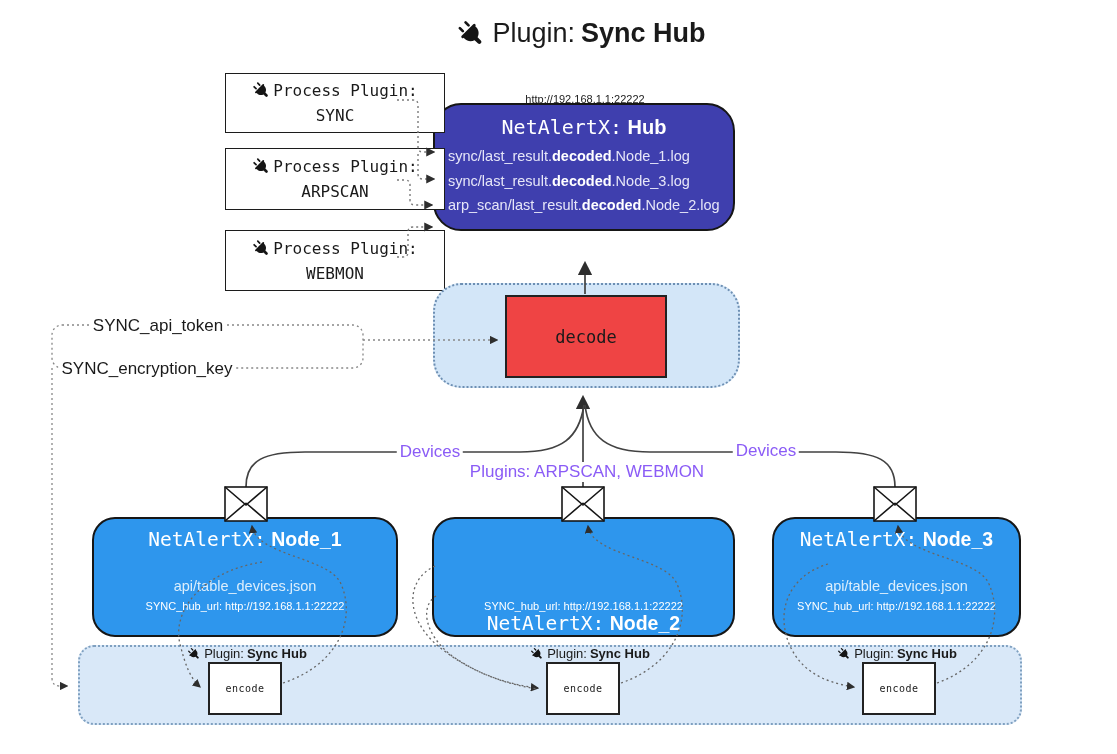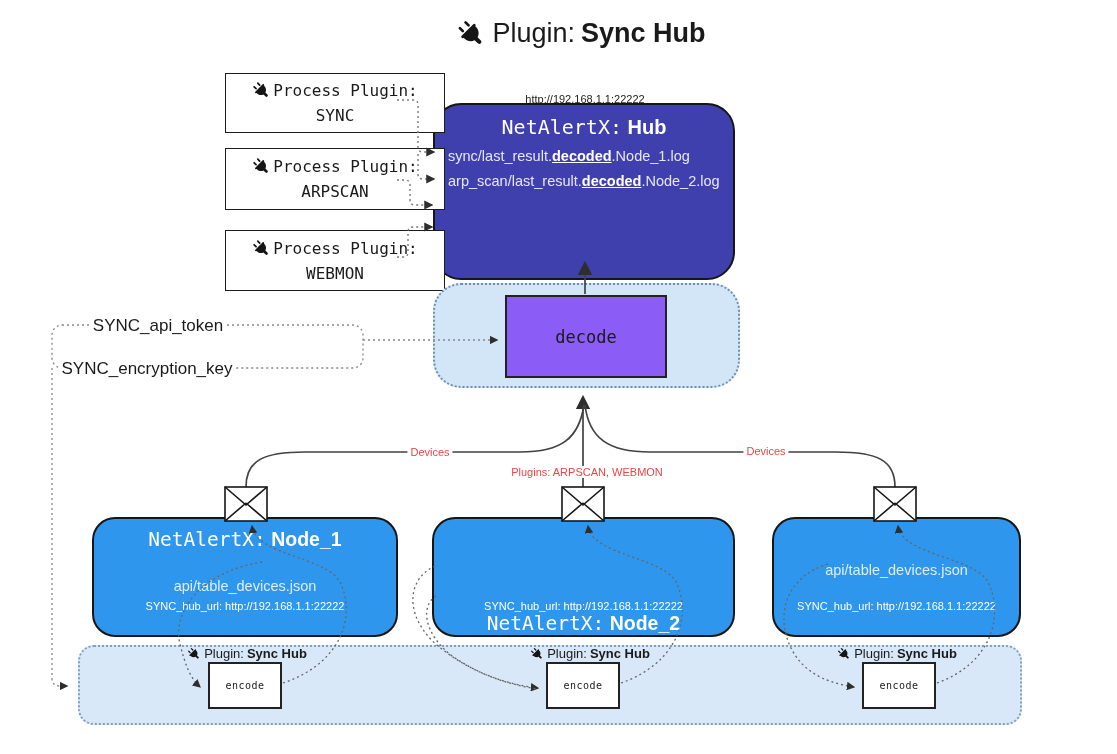--- a/index.html
+++ b/index.html
@@ -16,47 +16,47 @@
 
   .abs{position:absolute;}
 
   
   #main-title{top:18px;left:581px;transform:translateX(-50%);font-size:27px;display:flex;align-items:center;gap:6px;white-space:nowrap;z-index:2;}
   #main-title b{font-weight:bold;}
   .plug{display:inline-block;vertical-align:middle;}
 
   
   #hub-url{top:93px;left:585px;transform:translateX(-50%);font-size:11px;color:#222;z-index:2;white-space:nowrap;}
-  #hub-box{left:433px;top:103px;width:302px;height:177px;background:var(--hub-fill);border:2px solid #161616;border-radius:28px;z-index:1;color:#fff;}
+  #hub-box{left:433px;top:103px;width:302px;height:128px;background:var(--hub-fill);border:2px solid #161616;border-radius:28px;z-index:1;color:#fff;}
   #hub-box .hub-title{margin-top:10px;text-align:center;font-size:20px;white-space:nowrap;}
   .mono{font-family:"DejaVu Sans Mono","Liberation Mono",monospace;}
   #hub-box .hub-logs{margin-top:5px;padding-left:13px;}
   #hub-box .hub-log{font-size:14.5px;line-height:24.5px;color:#e6e6f8;white-space:nowrap;}
-  #hub-box .hub-log b{color:#fff;text-decoration:underline;}
+  #hub-box .hub-log b{color:#fff;}
 
   
   .proc-box{left:177px;width:220px;height:60px;background:#fff;border:1.6px solid #1c1c1c;z-index:1;
             display:flex;flex-direction:column;align-items:center;justify-content:center;
             font-family:"DejaVu Sans Mono","Liberation Mono",monospace;font-size:16px;line-height:25px;margin-left:48px;}
   .proc-box .l1{display:flex;align-items:center;gap:2px;white-space:nowrap;}
   #proc-sync{top:73px;} #proc-arpscan{top:148px;height:62px;} #proc-webmon{top:230px;height:61px;}
 
   
   #decode-wrap{left:433px;top:283px;width:307px;height:105px;background:var(--decode-fill);
                border:2px dotted #6d8fb3;border-radius:28px;z-index:1;}
-  #decode-box{left:505px;top:295px;width:162px;height:83px;background:#8b5cf6;border:2px solid #222;
+  #decode-box{left:505px;top:295px;width:162px;height:83px;background:#ef4444;border:2px solid #222;
               display:flex;align-items:center;justify-content:center;font-size:17px;z-index:2;}
 
   
   .cfg-label{font-size:17px;background:#fff;padding:0 3px;z-index:6;white-space:nowrap;transform:translate(-50%,-50%);}
   #lbl-token{left:158px;top:326px;}
   #lbl-enckey{left:147px;top:369px;}
 
   
-  .edge-label{font-size:11px;color:#ef4444;background:#fff;padding:0 3px;z-index:6;white-space:nowrap;transform:translate(-50%,-50%);}
+  .edge-label{font-size:17px;color:#8b5cf6;background:#fff;padding:0 3px;z-index:6;white-space:nowrap;transform:translate(-50%,-50%);}
   #lbl-dev-left{left:430px;top:452px;}
   #lbl-dev-right{left:766px;top:451px;}
   #lbl-plugins{left:587px;top:472px;}
 
   
   .node-box{top:517px;height:120px;background:var(--node-fill);border:2px solid #161616;border-radius:23px;
             z-index:1;color:#fff;display:flex;flex-direction:column;}
   #node-1{left:92px;width:306px;}
   #node-2{left:432px;width:303px;justify-content:flex-end;}
   #node-3{left:772px;width:249px;}
@@ -64,21 +64,21 @@
   .node-files{flex:1;display:flex;flex-direction:column;align-items:center;justify-content:center;gap:7px;padding-bottom:14px;}
   .node-file{font-size:14.5px;color:#dceefc;white-space:nowrap;}
   .node-url{position:absolute;bottom:23px;left:0;right:0;text-align:center;font-size:11px;color:#fff;white-space:nowrap;}
 
   
   #band{left:78px;top:645px;width:944px;height:80px;background:var(--band-fill);
         border:2px dotted var(--band-border);border-radius:16px;z-index:1;}
   .band-label{top:646px;transform:translateX(-50%);display:flex;align-items:center;gap:3px;
               font-size:13px;z-index:6;white-space:nowrap;}
   #band-label-1{left:247px;} #band-label-2{left:590px;} #band-label-3{left:897px;}
-  .encode-box{top:662px;width:74px;height:47px;background:#fff;border:2px solid #222;z-index:2;
+  .encode-box{top:662px;width:74px;height:53px;background:#fff;border:2px solid #222;z-index:2;
               display:flex;align-items:center;justify-content:center;font-size:10px;letter-spacing:.5px;}
   #encode-1{left:208px;} #encode-2{left:546px;} #encode-3{left:862px;}
 
   
   #overlay{position:absolute;left:0;top:0;width:1117px;height:754px;z-index:5;pointer-events:none;}
 </style>
 </head>
 <body>
 
 <svg width="0" height="0" style="position:absolute">
@@ -103,20 +103,21 @@
 
   <div class="abs" id="hub-url">http://192.168.1.1:22222</div>
 
   <div class="abs" id="hub-box">
     <div class="hub-title">
       <span class="mono">NetAlertX:</span>
       <b>Hub</b>
     </div>
     <div class="hub-logs">
       <div class="hub-log"><span>sync/last_result.</span><b>decoded</b><span>.Node_1.log</span></div>
+      <div class="hub-log"><span>sync/last_result.</span><b>decoded</b><span>.Node_3.log</span></div>
       <div class="hub-log"><span>arp_scan/last_result.</span><b>decoded</b><span>.Node_2.log</span></div>
     </div>
   </div>
 
   <div class="abs proc-box" id="proc-sync">
     <div class="l1">
         <svg class="plug" width="19" height="19">
           <use href="#plug-sym" width="19" height="19"></use>
         </svg>
         <span>Process Plugin:</span>
@@ -161,20 +162,23 @@
     </div>
     <div class="node-url">SYNC_hub_url: http://192.168.1.1:22222</div>
   </div>
   <div class="abs node-box" id="node-2">
     <div class="node-title">
       <span class="mono">NetAlertX:</span> <b>Node_2</b>
     </div>
     <div class="node-url">SYNC_hub_url: http://192.168.1.1:22222</div>
   </div>
   <div class="abs node-box" id="node-3">
+    <div class="node-title">
+      <span class="mono">NetAlertX:</span> <b>Node_3</b>
+    </div>
     <div class="node-files">
       <div class="node-file">api/table_devices.json</div>
     </div>
     <div class="node-url">SYNC_hub_url: http://192.168.1.1:22222</div>
   </div>
 
   <div class="abs" id="band"></div>
   <div class="abs band-label" id="band-label-1">
     <svg class="plug" width="14" height="14">
         <use href="#plug-sym" width="14" height="14"></use>

